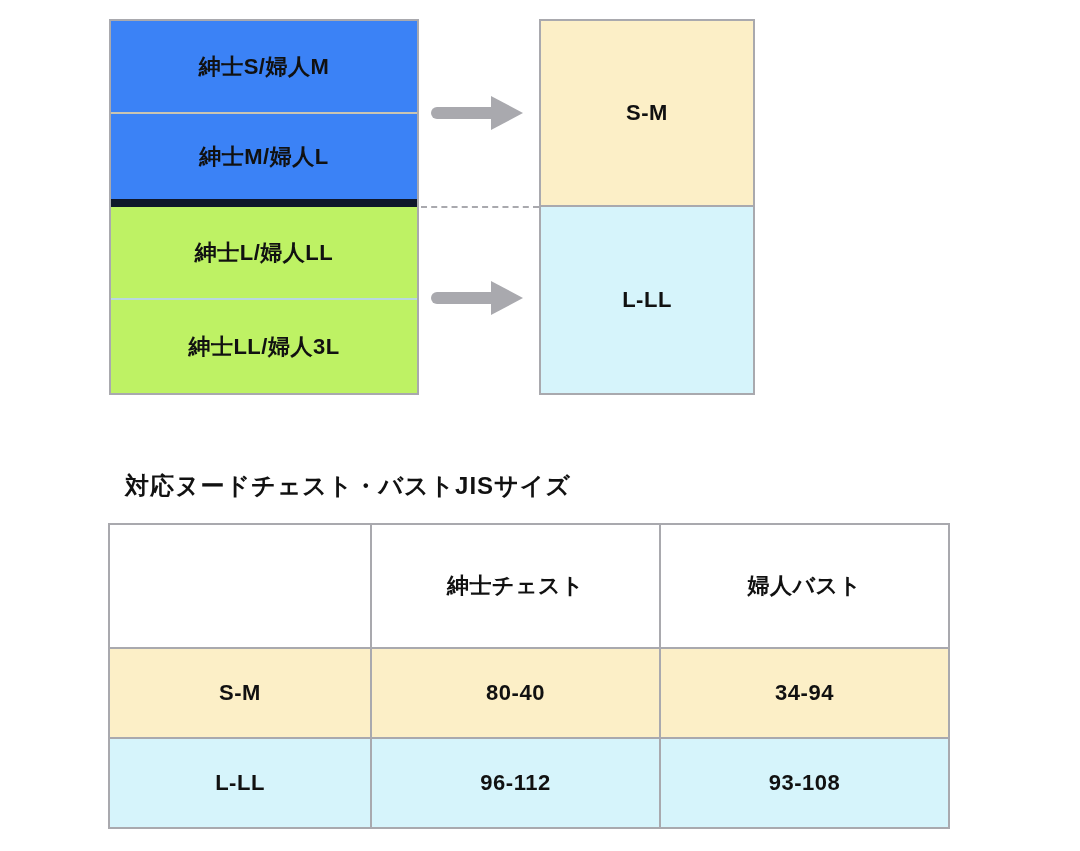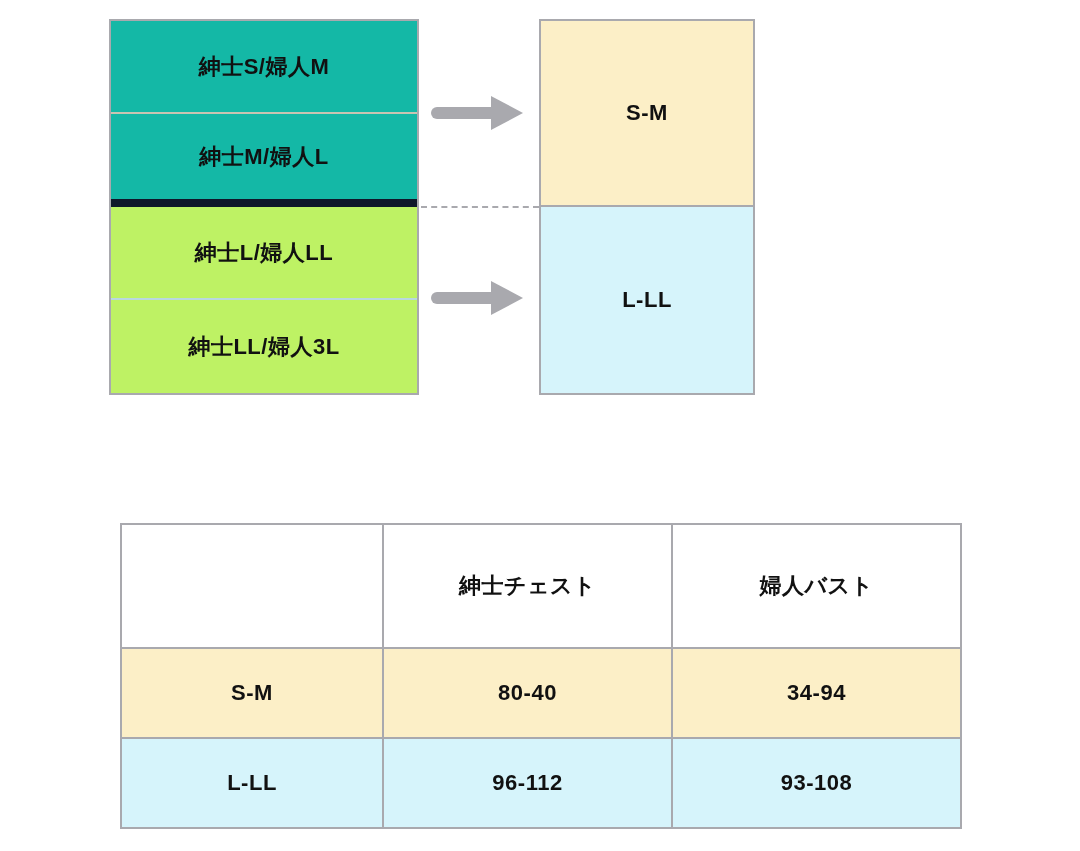--- a/index.html
+++ b/index.html
@@ -38,21 +38,21 @@
     box-sizing: border-box;
     display: flex;
     align-items: center;
     justify-content: center;
     font-size: 22px;
     font-weight: bold;
     letter-spacing: 0.5px;
     border-bottom: 2px solid #c9c4b2;
   }
   .src-cell:last-child { border-bottom: none; justify-content: center; }
-  .src-cell.tone-yellow { background: #14b8a6; }
+  .src-cell.tone-yellow { background: #3b82f6; }
   .src-cell.tone-blue   { background: #bef264; }
   .src-cell.group-edge  { border-bottom: 8px solid #0f172a; }
   .src-cell.tone-blue.tone-divider { border-bottom-color: #b9d8e0; }
 
   .dst-column {
     position: absolute;
     left: 539px;
     top: 19px;
     width: 216px;
     border: 2px solid #a9a9ae;
@@ -120,21 +120,21 @@
     position: absolute;
     left: 125px;
     top: 40px;
     font-size: 24px;
     font-weight: bold;
     letter-spacing: 1px;
     white-space: nowrap;
   }
   #jis-size-table {
     position: absolute;
-    left: 120px;
+    left: 108px;
     top: 93px;
     width: 834px;
     border-collapse: collapse;
     table-layout: fixed;
   }
   #jis-size-table th,
   #jis-size-table td {
     border: 2px solid #a9a9ae;
     text-align: center;
     vertical-align: middle;
@@ -189,20 +189,21 @@
     </div>
     <div class="dst-cell tone-blue">
       <span>L-LL</span>
     </div>
   </div>
 
 </div>
 
 <div id="jis-size-section">
 
+  <div id="jis-table-caption">対応ヌードチェスト・バストJISサイズ</div>
 
   <table id="jis-size-table">
     <thead>
       <tr>
         <th class="col-size"></th>
         <th class="col-mid">紳士チェスト</th>
         <th class="col-last">婦人バスト</th>
       </tr>
     </thead>
     <tbody>

